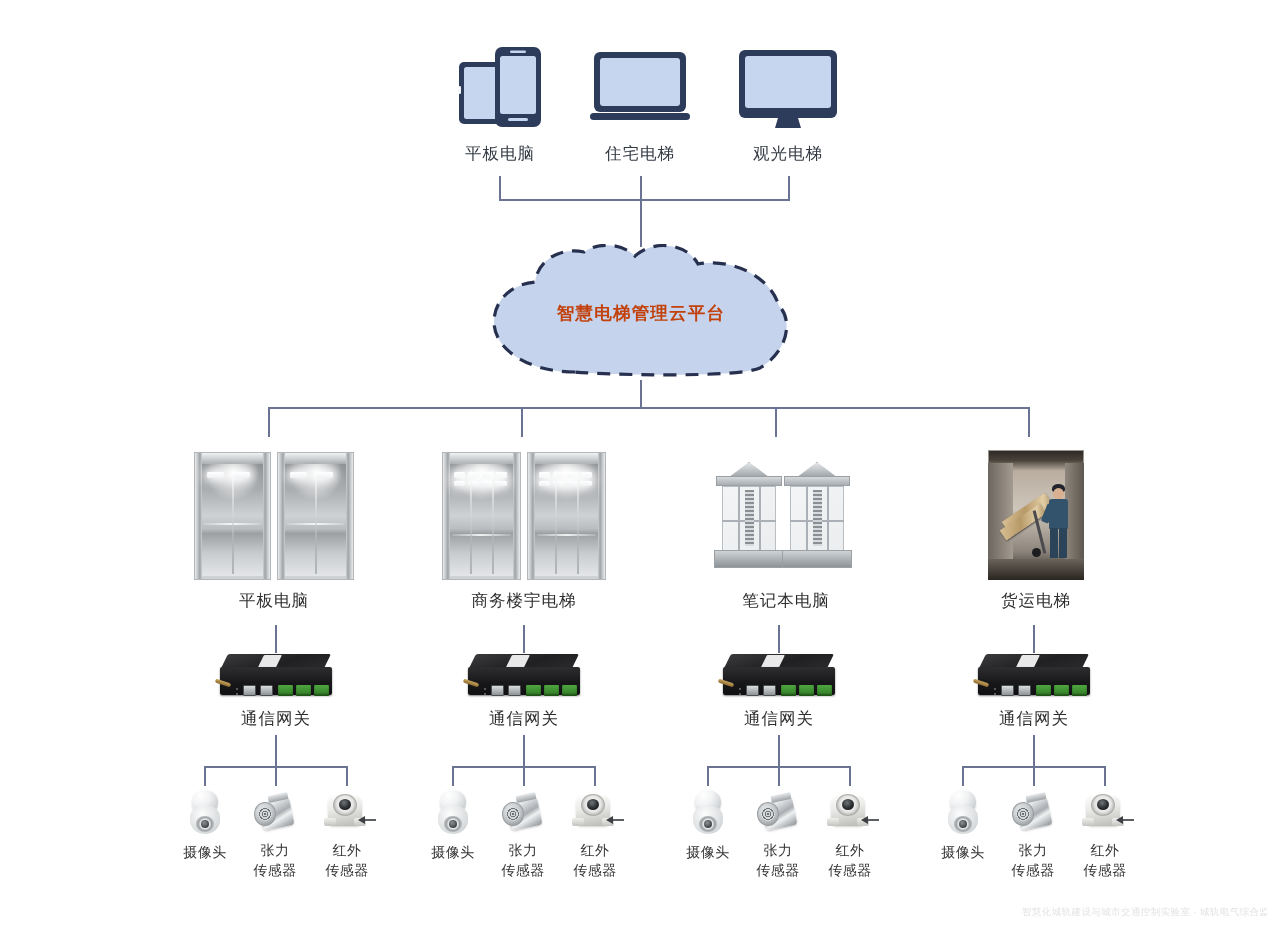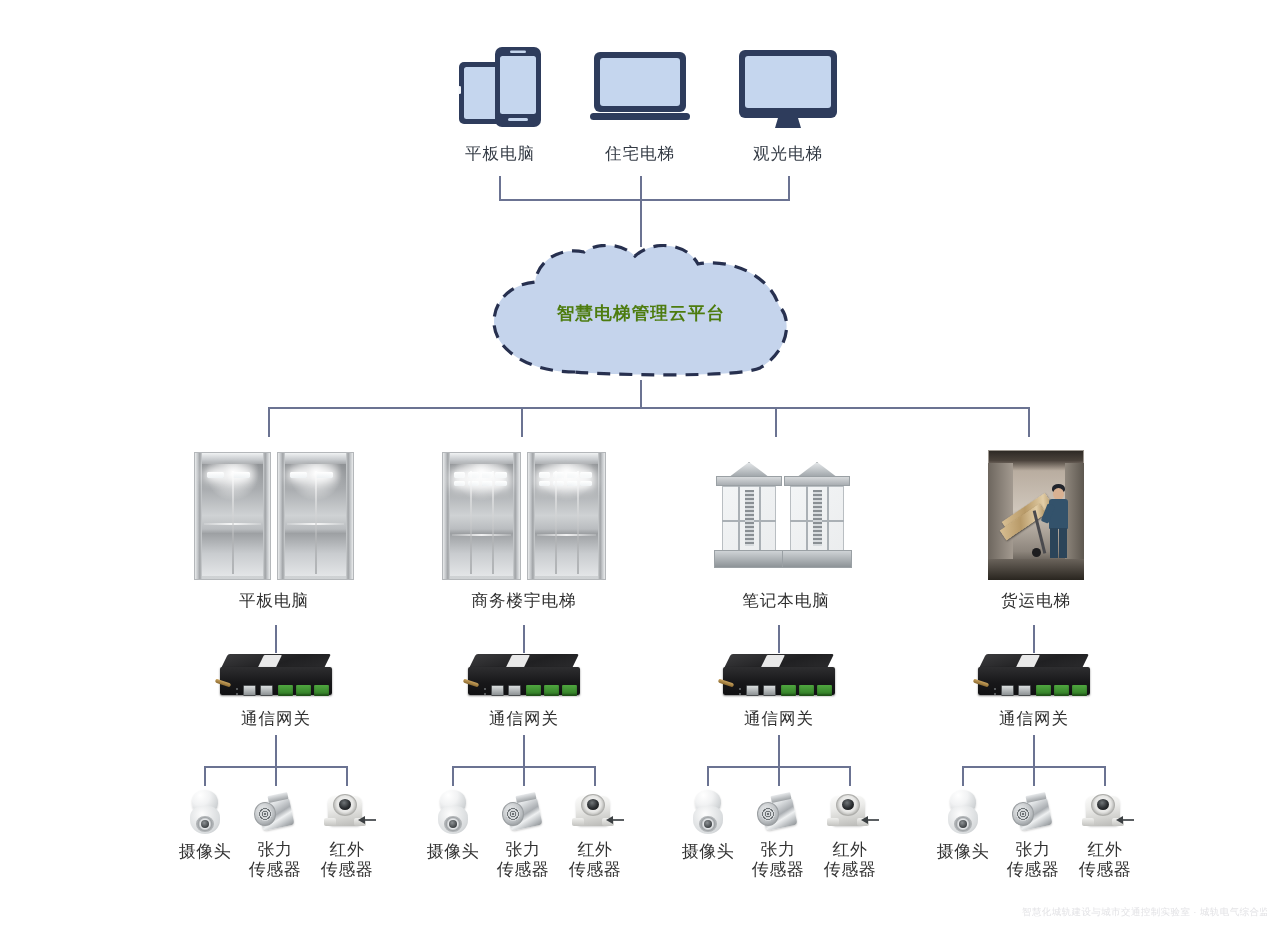--- a/index.html
+++ b/index.html
@@ -19,30 +19,30 @@
   .ln.v{width:1.6px;}
 
   
   .lbl{
     position:absolute;text-align:center;
     color:#3d3d3d;font-size:16.5px;line-height:21px;
     letter-spacing:1px;white-space:nowrap;
   }
   .lbl.dev{color:#333a44;font-size:16.5px;}
   .lbl.node{color:#2f2f2f;font-size:16.5px;}
-  .lbl.sensor{color:#333333;font-size:17px;line-height:20px;letter-spacing:.5px;}
+  .lbl.sensor{color:#333333;font-size:14px;line-height:20px;letter-spacing:.5px;}
 
   
   .dev-ico{position:absolute;}
 
   
   .cloud-wrap{position:absolute;}
   .cloud-text{
     position:absolute;width:100%;text-align:center;
-    font-weight:bold;font-size:17.5px;color:#4d7c0f;
+    font-weight:bold;font-size:17.5px;color:#c2410c;
     letter-spacing:1.2px;
   }
 
   
   .photo{position:absolute;}
 
   
   .elev-car{
     position:absolute;
     background:

